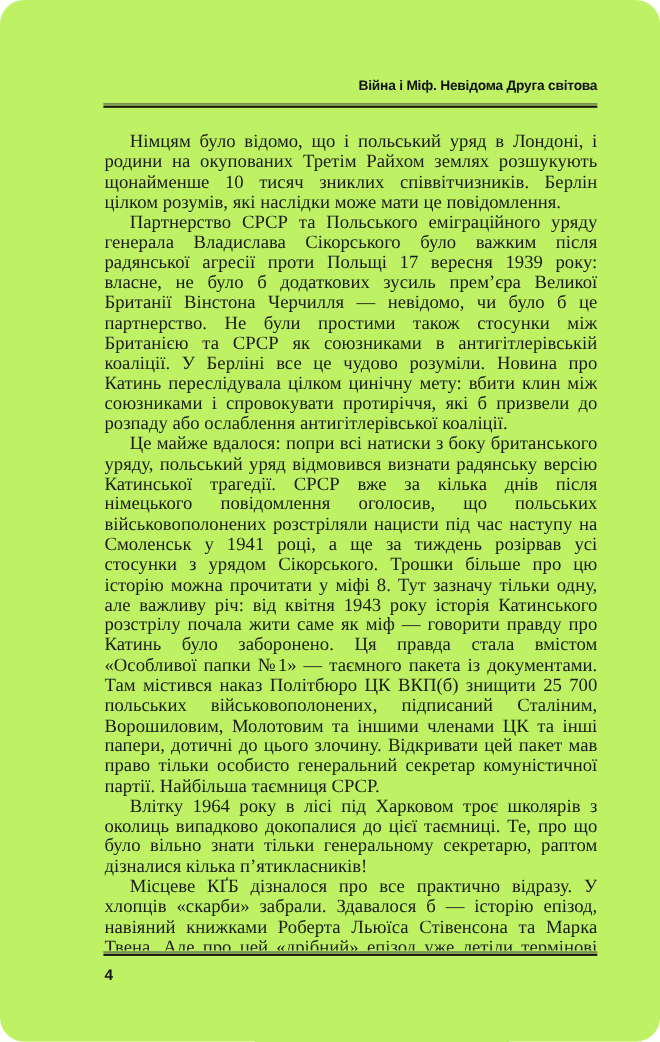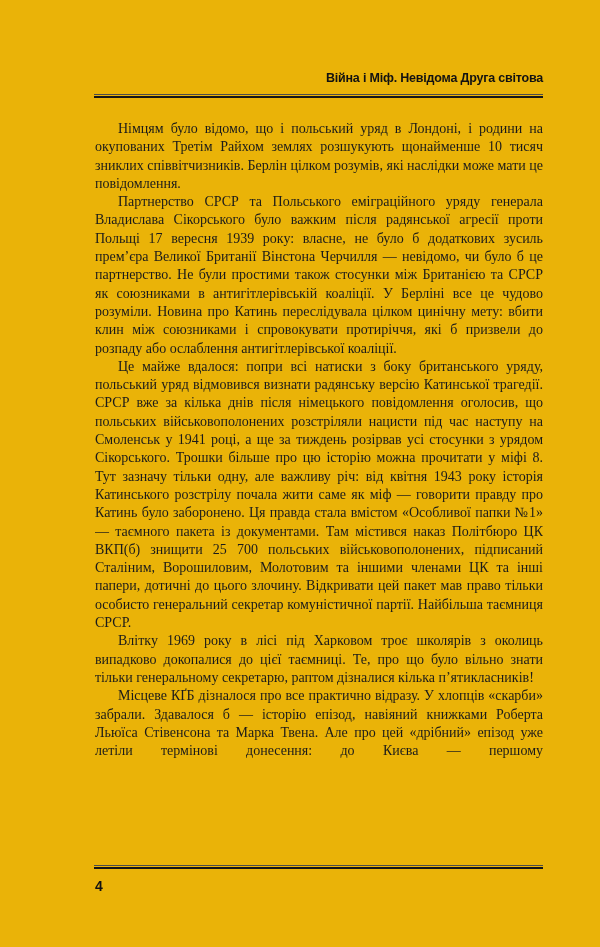--- a/index.html
+++ b/index.html
@@ -4,24 +4,25 @@
 <style>
   html, body {
     margin: 0;
     padding: 0;
     background: #ffffff;
   }
   .page {
     position: relative;
     width: 600px;
     height: 947px;
-    background: #eab308;
+    background: #bef264;
     overflow: hidden;
     font-family: "Liberation Serif", serif;
     color: #1b1b1b;
+    border-radius: 22px;
   }
   .running-header {
     position: absolute;
     left: 95px;
     right: 57px;
     top: 71px;
     text-align: right;
     font-family: "Liberation Sans", sans-serif;
     font-weight: bold;
     font-size: 12.5px;
@@ -39,21 +40,21 @@
   }
   .rule-top { top: 94px; }
   .rule-bottom { top: 865px; }
   .body-text {
     position: absolute;
     left: 95px;
     width: 448px;
     top: 120px;
     height: 744px;
     overflow: hidden;
-    font-size: 14px;
+    font-size: 17px;
     line-height: 18.3px;
     text-align: justify;
   }
   .body-text p {
     margin: 0;
     padding: 0;
     text-indent: 23px;
     hyphens: auto;
   }
   .body-text p.fill-last {
@@ -77,21 +78,21 @@
   <div class="running-header">
     <span>Війна і Міф. Невідома Друга світова</span>
   </div>
 
   <div class="double-rule rule-top"></div>
 
   <div class="body-text">
     <p>Німцям було відомо, що і польський уряд в Лондоні, і родини на окупованих Третім Райхом землях розшукують щонайменше 10 ти­сяч зниклих співвітчизників. Берлін цілком розумів, які наслідки може мати це повідомлення.</p>
     <p>Партнерство СРСР та Польського еміграційного уряду генерала Владислава Сікорського було важким після радянської агресії проти Польщі 17 вересня 1939 року: власне, не було б додаткових зусиль прем’єра Великої Британії Вінстона Черчилля — невідомо, чи було б це партнерство. Не були простими також стосунки між Британією та СРСР як союзниками в антигітлерівській коаліції. У Берліні все це чудово розуміли. Новина про Катинь переслідувала цілком ци­нічну мету: вбити клин між союзниками і спровокувати протиріччя, які б призвели до розпаду або ослаблення антигітлерівської коаліції.</p>
     <p>Це майже вдалося: попри всі натиски з боку британського уря­ду, польський уряд відмовився визнати радянську версію Катин­ської трагедії. СРСР вже за кілька днів після німецького повідом­лення оголосив, що польських військовополонених розстріляли нацисти під час наступу на Смоленськ у 1941 році, а ще за тиждень розірвав усі стосунки з урядом Сікорського. Трошки більше про цю історію можна прочитати у міфі 8. Тут зазначу тільки одну, але важливу річ: від квітня 1943 року історія Катинського розстрілу почала жити саме як міф — говорити правду про Катинь було заборонено. Ця правда стала вмістом «Особливої папки №1» — таємного пакета із документами. Там містився наказ Політбюро ЦК ВКП(б) знищити 25 700 польських військовополонених, під­писаний Сталіним, Ворошиловим, Молотовим та іншими членами ЦК та інші папери, дотичні до цього злочину. Відкривати цей пакет мав право тільки особисто генеральний секретар комуніс­тичної партії. Найбільша таємниця СРСР.</p>
-    <p>Влітку 1969 року в лісі під Харковом троє школярів з околиць випадково докопалися до цієї таємниці. Те, про що було вільно знати тільки генеральному секретарю, раптом дізналися кілька п’ятикласників!</p>
+    <p>Влітку 1964 року в лісі під Харковом троє школярів з околиць випадково докопалися до цієї таємниці. Те, про що було вільно знати тільки генеральному секретарю, раптом дізналися кілька п’ятикласників!</p>
     <p class="fill-last">Місцеве КҐБ дізналося про все практично відразу. У хлопців «скарби» забрали. Здавалося б — історію епізод, навіяний книжка­ми Роберта Льюїса Стівенсона та Марка Твена. Але про цей «дріб­ний» епізод уже летіли термінові донесення: до Києва — першому</p>
   </div>
 
   <div class="double-rule rule-bottom"></div>
 
   <div class="page-number">4</div>
 
 </div>
 
 </body></html>

